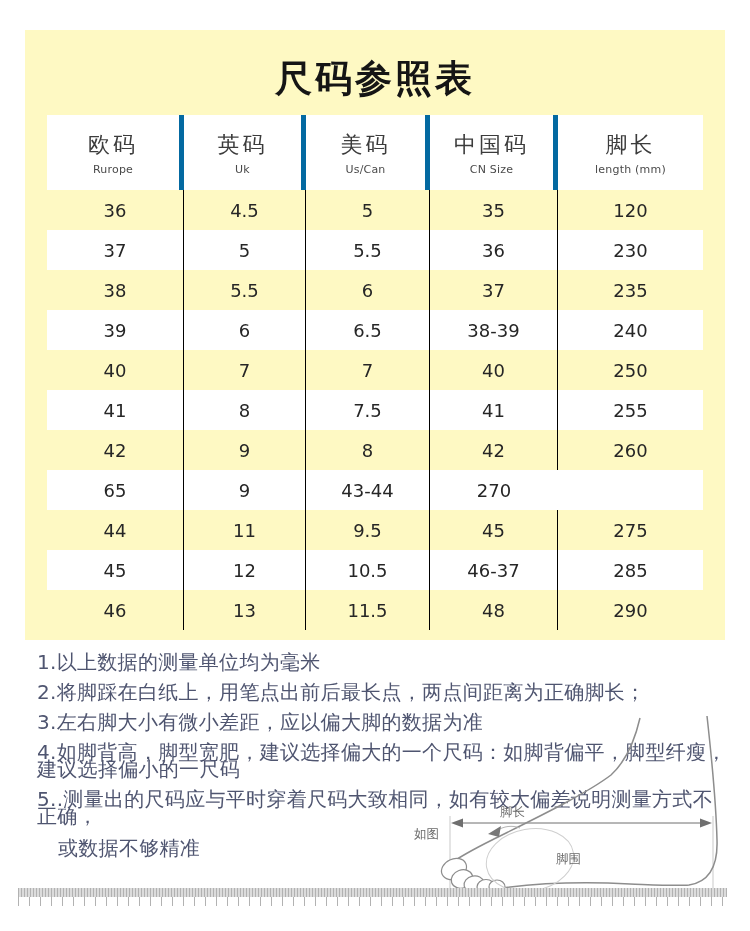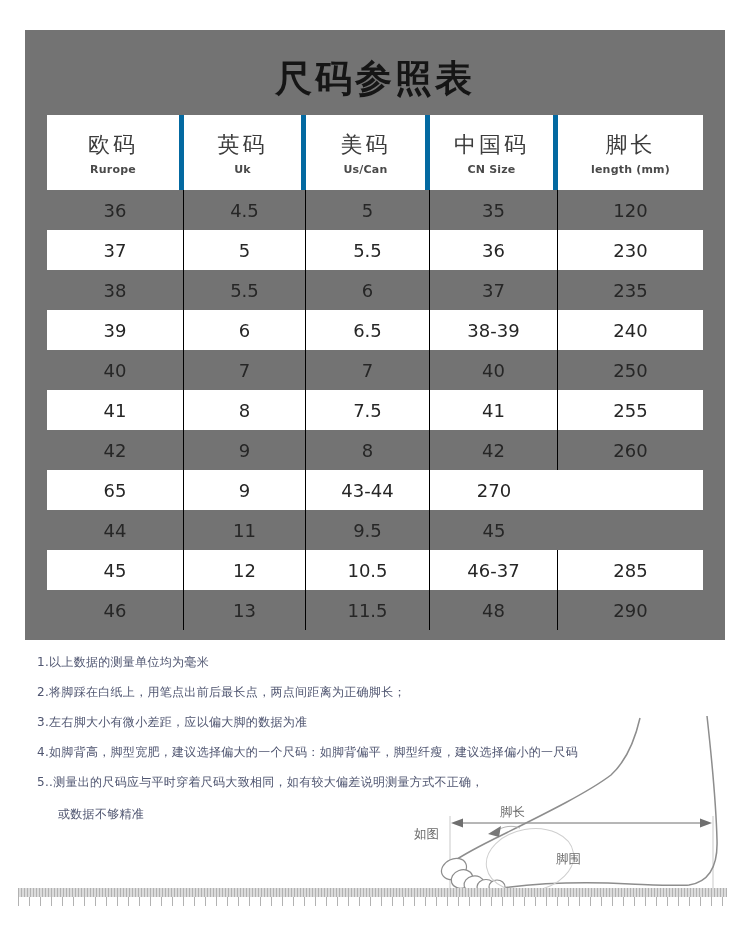--- a/index.html
+++ b/index.html
@@ -2,52 +2,52 @@
 <html><head>
 <meta charset="utf-8">
 <style>
   html,body{margin:0;padding:0;}
   body{
     width:750px;height:931px;position:relative;background:#ffffff;
     font-family:"DejaVu Sans",sans-serif;overflow:hidden;
   }
   .panel{
     position:absolute;left:25px;top:30px;width:700px;height:610px;
-    background:#737373;
+    background:#fef9c3;
   }
   .page-title{
     margin:0;padding-top:24px;text-align:center;
     font-size:37px;font-weight:bold;color:#151515;letter-spacing:3px;
   }
   .size-table{position:absolute;left:22px;top:85px;width:656px;}
   .thead{
     display:grid;grid-template-columns:137px 122px 124px 128px 145px;
     height:75px;background:#ffffff;
   }
   .th{
     border-right:5px solid #0369a1;
     display:flex;flex-direction:column;align-items:center;justify-content:center;
   }
   .th:last-child{border-right:none;}
   .th .zh{font-size:22px;color:#3c3c3c;letter-spacing:3px;}
-  .th .en{font-size:11px;color:#4a4a4a;margin-top:3px;letter-spacing:0.2px;font-weight:bold;}
+  .th .en{font-size:11px;color:#4a4a4a;margin-top:3px;letter-spacing:0.2px;}
   .tr{
     display:grid;grid-template-columns:137px 122px 124px 128px 145px;
     height:40px;
   }
   .tr.white{background:#ffffff;}
   .td{
     border-right:1px solid #000000;
     display:flex;align-items:center;justify-content:center;
     font-size:18px;font-weight:500;color:#262626;
   }
   .td:last-child{border-right:none;}
   .notes{position:absolute;left:37px;top:654px;width:690px;}
   .note{
-    font-size:12px;line-height:17px;margin-bottom:13px;
+    font-size:20px;line-height:17px;margin-bottom:13px;
     color:#4f5570;letter-spacing:0.3px;
   }
   .note.n5{margin-bottom:15px;}
   .note.cont{margin-left:21px;}
   .foot-diagram{position:absolute;left:390px;top:712px;width:360px;height:203px;}
   .foot-diagram text{font-size:12.5px;fill:#6a6a6a;}
   .ruler{position:absolute;left:18px;top:888px;width:709px;height:18px;}
   .ruler-band{
     height:9px;
     background:repeating-linear-gradient(90deg,#b2b2b2 0 1px,#dcdcdc 1px 3px);
@@ -140,20 +140,21 @@
       <div class="td">65</div>
       <div class="td">9</div>
       <div class="td">43-44</div>
       <div class="td">270</div>
     </div>
     <div class="tr">
       <div class="td">44</div>
       <div class="td">11</div>
       <div class="td">9.5</div>
       <div class="td">45</div>
+      <div class="td">275</div>
     </div>
     <div class="tr white">
       <div class="td">45</div>
       <div class="td">12</div>
       <div class="td">10.5</div>
       <div class="td">46-37</div>
       <div class="td">285</div>
     </div>
     <div class="tr">
       <div class="td">46</div>

